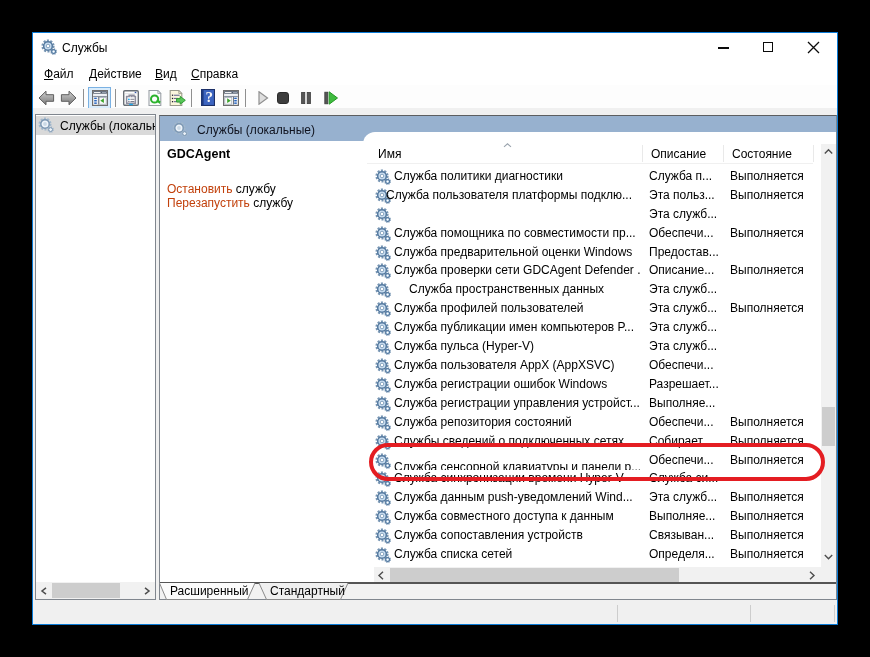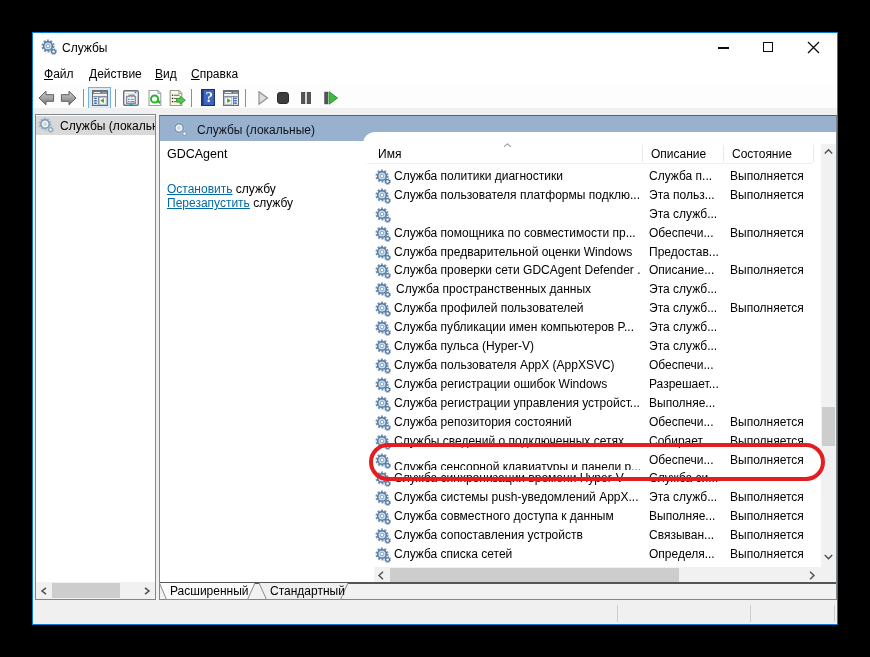--- a/index.html
+++ b/index.html
@@ -1,20 +1,20 @@
 <!DOCTYPE html>
 <html><head><meta charset="utf-8">
 <style>
 *{margin:0;padding:0;box-sizing:border-box}
 html,body{width:870px;height:657px;background:#000;font-family:"Liberation Sans",sans-serif;overflow:hidden}
 #page{position:relative;width:870px;height:657px;background:#000}
 .abs{position:absolute}
 #win{left:32px;top:32px;width:806px;height:593px;border:1px solid #0a7bd7;background:#fff}
 .t12{font-size:12px;color:#000;white-space:nowrap}
-.link{color:#0369a1;text-decoration:underline}
+.link{color:#c2410c;}
 .sep{width:1px;background:#8f8f8f}
 .sbbg{background:#f1f1f1}
 .thumb{background:#cdcdcd}
 .hdrline{background:#e9e9e9}
 </style></head>
 <body>
 <div id="page">
 <svg width="0" height="0" style="position:absolute">
 <defs>
 <g id="gearfull">
@@ -178,21 +178,21 @@
 <div class="abs" style="left:159px;top:115px;width:678px;height:485px;border:1px solid #80868e;border-top-color:#5c5e60;background:#fff;overflow:hidden">
 
   <div class="abs" style="left:0;top:0;width:676px;height:25px;background:#97b1cf"></div>
   <svg class="abs" style="left:12px;top:5px" width="16" height="16" viewBox="0 0 16 16">
         <use href="#gearlight"></use>
       </svg>
   <div class="abs t12" style="left:37px;top:7px;color:#10131f">Службы (локальные)</div>
 
   <div class="abs" style="left:203px;top:16px;width:473px;height:450px;background:#fff;border-top-left-radius:12px"></div>
 
-  <div class="abs" style="left:7px;top:31px;font-size:12.5px;font-weight:normal;white-space:nowrap">GDCAgent</div>
+  <div class="abs" style="left:7px;top:31px;font-size:12.5px;font-weight:bold;white-space:nowrap">GDCAgent</div>
   <div class="abs t12" style="left:7px;top:66px"><span class="link">Остановить</span> службу</div>
   <div class="abs t12" style="left:7px;top:80px"><span class="link">Перезапустить</span> службу</div>
 
   <div class="abs t12" style="left:218px;top:31px">Имя</div>
   <div class="abs t12" style="left:491px;top:31px">Описание</div>
   <div class="abs t12" style="left:572px;top:31px">Состояние</div>
   <svg class="abs" style="left:343px;top:27px" width="9" height="5">
         <path d="M1,3.8 L4.5,0.8 L8,3.8" stroke="#9aa3ad" stroke-width="1.1" fill="none"></path>
       </svg>
   <div class="abs hdrline" style="left:482px;top:29px;width:1px;height:17px"></div>
@@ -206,21 +206,21 @@
             <use href="#gearfull"></use>
           </svg>
 <div class="abs t12" style="left:234px;top:0;width:246px;height:19px;line-height:19px;overflow:hidden">Служба политики диагностики</div>
 <div class="abs t12" style="left:489px;top:0;height:19px;line-height:19px">Служба п...</div>
 <div class="abs t12" style="left:570px;top:0;height:19px;line-height:19px">Выполняется</div>
 </div>
 <div class="abs" style="left:0;top:19px;width:660px;height:19px;overflow:hidden">
 <svg class="abs" style="left:215px;top:1.5px" width="16" height="16" viewBox="0 0 16 16">
             <use href="#gearfull"></use>
           </svg>
-<div class="abs t12" style="left:234px;top:0;width:246px;height:19px;line-height:19px;overflow:hidden">Служба пользователя платформы подклю...</div>
+<div class="abs t12" style="left:226px;top:0;width:246px;height:19px;line-height:19px;overflow:hidden">Служба пользователя платформы подклю...</div>
 <div class="abs t12" style="left:489px;top:0;height:19px;line-height:19px">Эта польз...</div>
 <div class="abs t12" style="left:570px;top:0;height:19px;line-height:19px">Выполняется</div>
 </div>
 <div class="abs" style="left:0;top:38px;width:660px;height:19px;overflow:hidden">
 <svg class="abs" style="left:215px;top:1.5px" width="16" height="16" viewBox="0 0 16 16">
             <use href="#gearfull"></use>
           </svg>
 <div class="abs t12" style="left:489px;top:0;height:19px;line-height:19px">Эта служб...</div>
 <div class="abs t12" style="left:570px;top:0;height:19px;line-height:19px"></div>
 </div>
@@ -245,21 +245,21 @@
             <use href="#gearfull"></use>
           </svg>
 <div class="abs t12" style="left:234px;top:0;width:246px;height:19px;line-height:19px;overflow:hidden">Служба проверки сети GDCAgent Defender ...</div>
 <div class="abs t12" style="left:489px;top:0;height:19px;line-height:19px">Описание...</div>
 <div class="abs t12" style="left:570px;top:0;height:19px;line-height:19px">Выполняется</div>
 </div>
 <div class="abs" style="left:0;top:113px;width:660px;height:19px;overflow:hidden">
 <svg class="abs" style="left:215px;top:1.5px" width="16" height="16" viewBox="0 0 16 16">
             <use href="#gearfull"></use>
           </svg>
-<div class="abs t12" style="left:236px;top:0;width:246px;height:19px;line-height:19px;overflow:hidden">Служба пространственных данных</div>
+<div class="abs t12" style="left:249px;top:0;width:246px;height:19px;line-height:19px;overflow:hidden">Служба пространственных данных</div>
 <div class="abs t12" style="left:489px;top:0;height:19px;line-height:19px">Эта служб...</div>
 <div class="abs t12" style="left:570px;top:0;height:19px;line-height:19px"></div>
 </div>
 <div class="abs" style="left:0;top:132px;width:660px;height:19px;overflow:hidden">
 <svg class="abs" style="left:215px;top:1.5px" width="16" height="16" viewBox="0 0 16 16">
             <use href="#gearfull"></use>
           </svg>
 <div class="abs t12" style="left:234px;top:0;width:246px;height:19px;line-height:19px;overflow:hidden">Служба профилей пользователей</div>
 <div class="abs t12" style="left:489px;top:0;height:19px;line-height:19px">Эта служб...</div>
 <div class="abs t12" style="left:570px;top:0;height:19px;line-height:19px">Выполняется</div>
@@ -333,21 +333,21 @@
             <use href="#gearfull"></use>
           </svg>
 <div class="abs t12" style="left:234px;top:0;width:246px;height:19px;line-height:19px;overflow:hidden">Служба синхронизации времени Hyper-V</div>
 <div class="abs t12" style="left:489px;top:0;height:19px;line-height:19px">Служба си...</div>
 <div class="abs t12" style="left:570px;top:0;height:19px;line-height:19px"></div>
 </div>
 <div class="abs" style="left:0;top:321px;width:660px;height:19px;overflow:hidden">
 <svg class="abs" style="left:215px;top:1.5px" width="16" height="16" viewBox="0 0 16 16">
             <use href="#gearfull"></use>
           </svg>
-<div class="abs t12" style="left:234px;top:0;width:246px;height:19px;line-height:19px;overflow:hidden">Служба системы push-уведомлений AppX...</div>
+<div class="abs t12" style="left:234px;top:0;width:246px;height:19px;line-height:19px;overflow:hidden">Служба данным push-уведомлений Wind...</div>
 <div class="abs t12" style="left:489px;top:0;height:19px;line-height:19px">Эта служб...</div>
 <div class="abs t12" style="left:570px;top:0;height:19px;line-height:19px">Выполняется</div>
 </div>
 <div class="abs" style="left:0;top:340px;width:660px;height:19px;overflow:hidden">
 <svg class="abs" style="left:215px;top:1.5px" width="16" height="16" viewBox="0 0 16 16">
             <use href="#gearfull"></use>
           </svg>
 <div class="abs t12" style="left:234px;top:0;width:246px;height:19px;line-height:19px;overflow:hidden">Служба совместного доступа к данным</div>
 <div class="abs t12" style="left:489px;top:0;height:19px;line-height:19px">Выполняе...</div>
 <div class="abs t12" style="left:570px;top:0;height:19px;line-height:19px">Выполняется</div>

